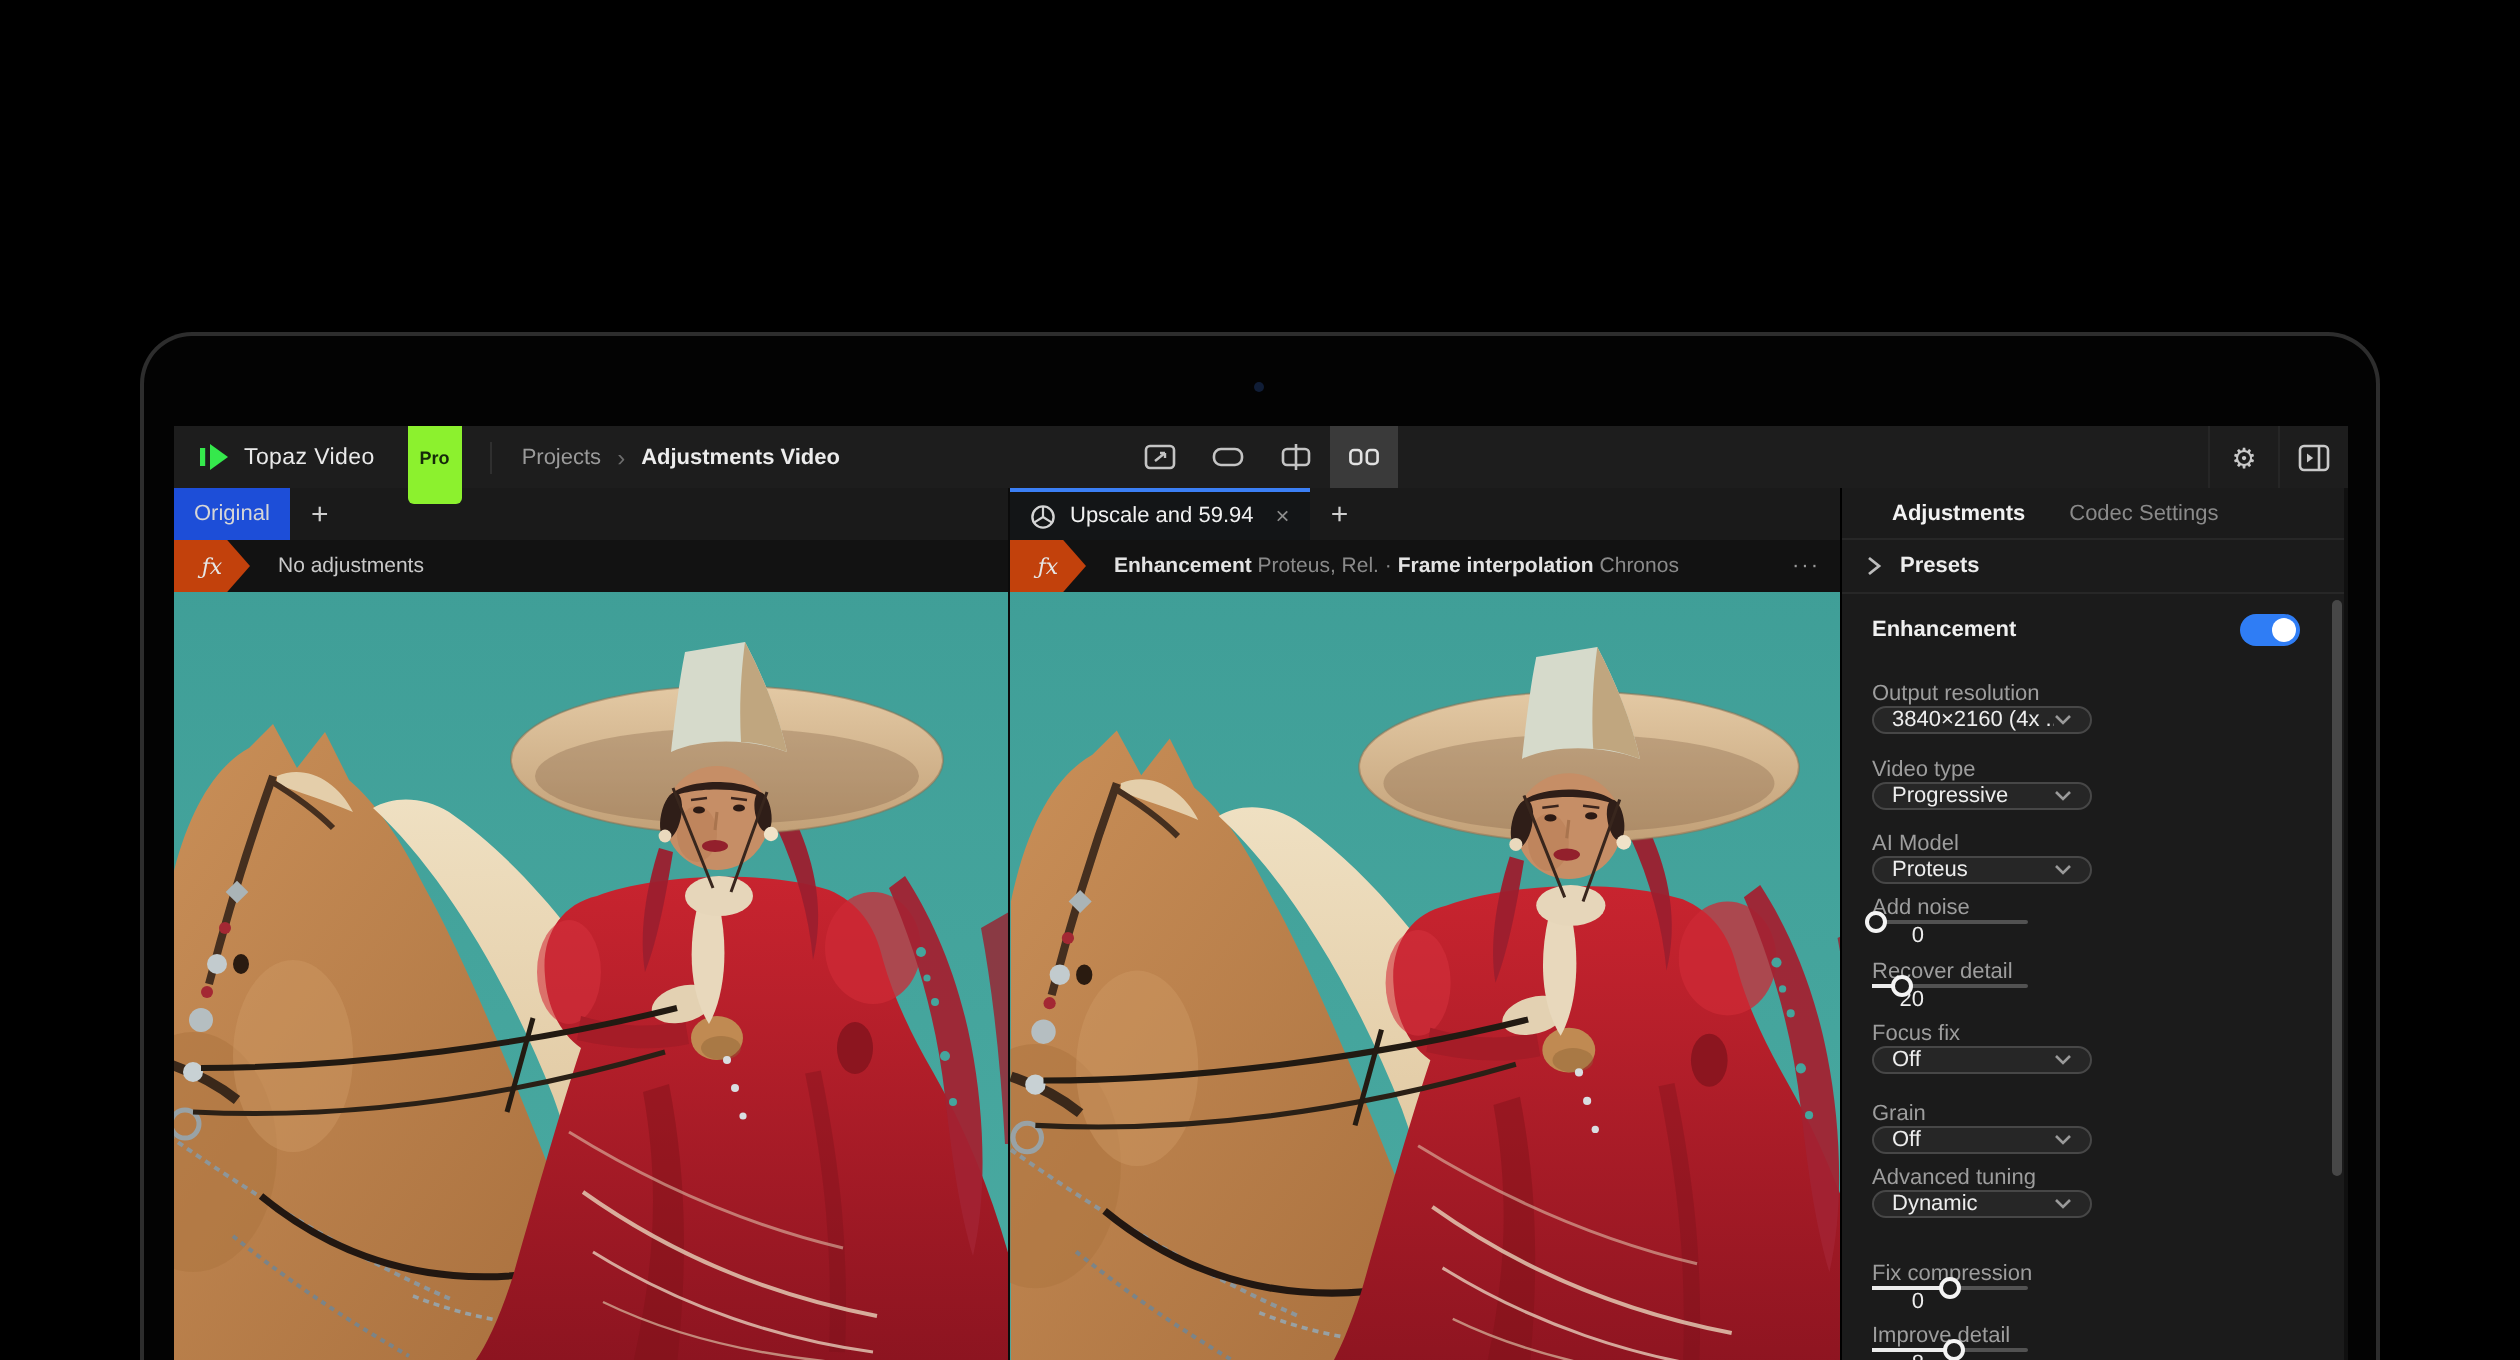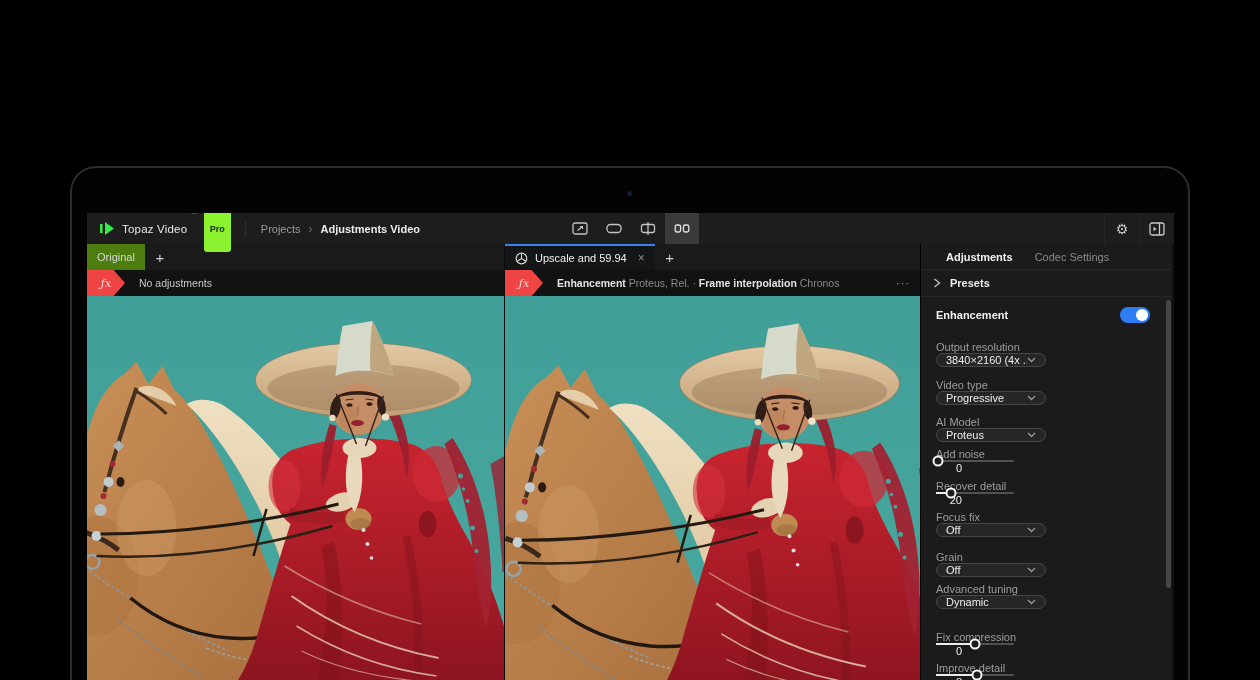--- a/index.html
+++ b/index.html
@@ -45,28 +45,28 @@
 
   
   .content { display:flex; flex:1 1 auto; min-height:0; }
 
   
   .pane { width:417px; display:flex; flex-direction:column; }
   .pane.right { width:416px; border-left:1px solid #0b0b0b; }
   .tabstrip { height:26px; background:#1a1a1a; display:flex; align-items:stretch;
               flex:0 0 26px; }
   .tab { display:flex; align-items:center; gap:7px; padding:0 10px; color:#d6d6d6; }
-  .tab.plain { background:#4d7c0f; }
+  .tab.plain { background:#1d4ed8; }
   .tab.active { background:#131517; border-top:2px solid #3b7ff5; color:#f0f0f0; }
   .tab .close { color:#8d8d8d; font-size:12px; margin-left:4px; cursor:pointer; }
   .tab-add { width:30px; display:flex; align-items:center; justify-content:center;
              color:#cfcfcf; font-size:15px; font-weight:300; cursor:pointer; }
   .fxbar { height:26px; background:#121212; display:flex; align-items:center;
            flex:0 0 26px; position:relative; }
-  .fx-badge { width:38px; height:26px; background:#ef4444; color:#e6e6e6;
+  .fx-badge { width:38px; height:26px; background:#c2410c; color:#e6e6e6;
               display:flex; align-items:center; justify-content:center;
               font-style:italic; font-family:"DejaVu Serif", serif; font-size:11px;
               clip-path:polygon(0 0, 70% 0, 100% 50%, 70% 100%, 0 100%); }
   .fx-text { margin-left:14px; color:#c9c9c9; font-size:10.5px; }
   .fx-seg-strong { color:#e3e3e3; font-weight:bold; }
   .fx-seg-dim { color:#8a8a8a; }
   .fx-more { position:absolute; right:10px; color:#9a9a9a; letter-spacing:1px;
              font-size:11px; cursor:pointer; }
   .preview { flex:1 1 auto; display:block; width:100%; height:386px; background:#43a49c; }
 

